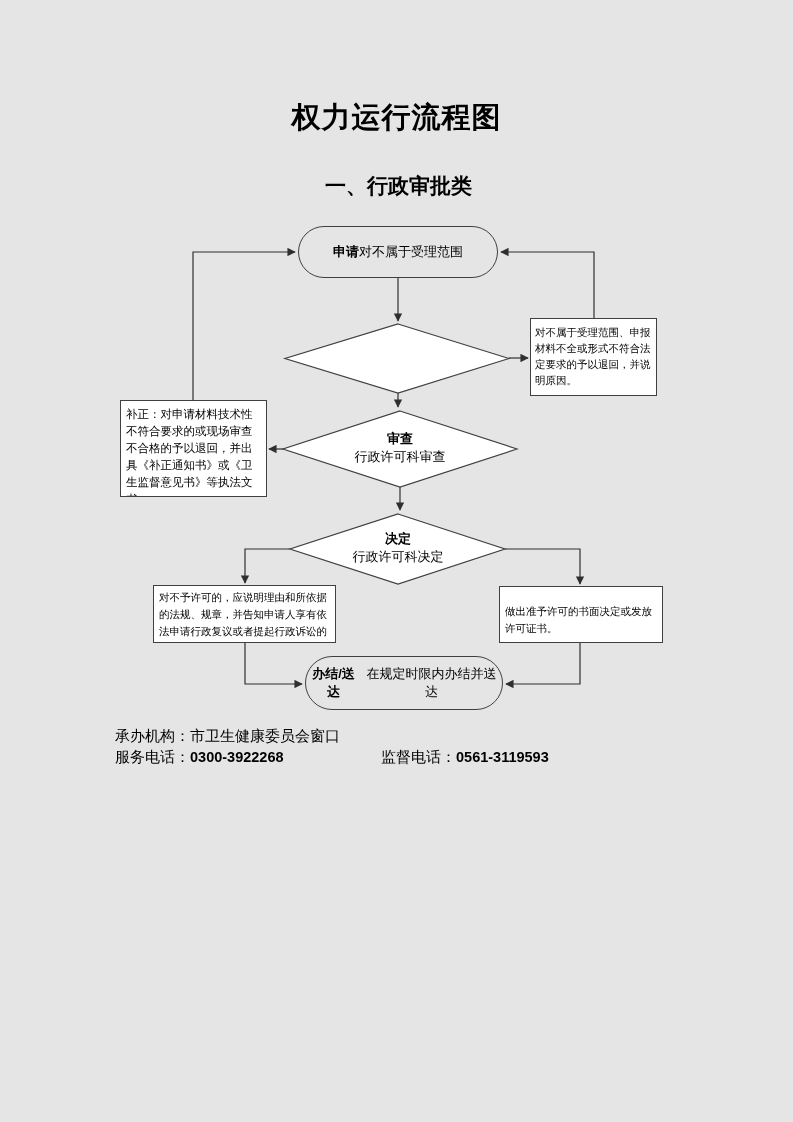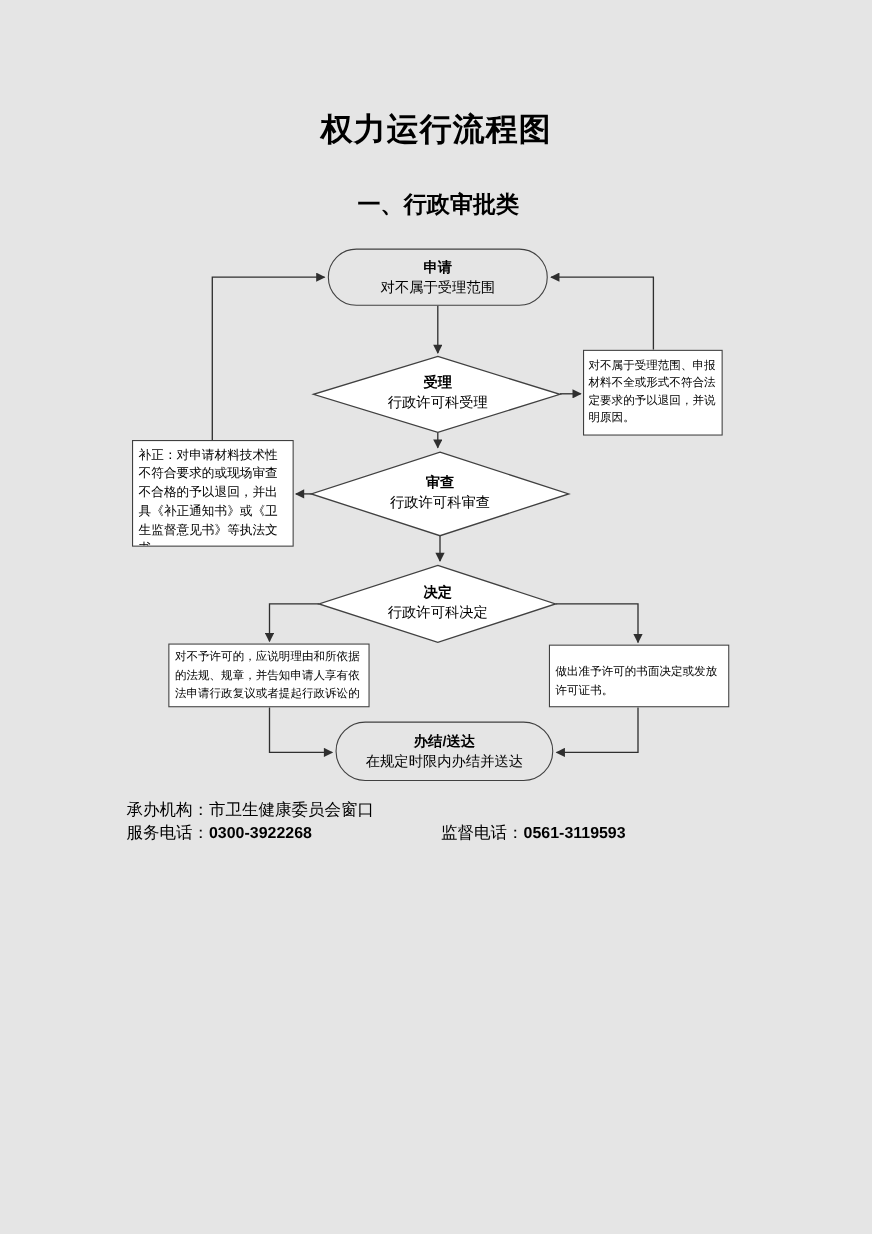--- a/index.html
+++ b/index.html
@@ -41,21 +41,21 @@
     left: 0; top: 0;
     width: 793px; height: 1122px;
     pointer-events: none;
   }
   .oval-node {
     position: absolute;
     border: 1.3px solid #404040;
     border-radius: 30px;
     box-sizing: border-box;
     display: flex;
-    flex-direction: column;
+    flex-direction: row;
     align-items: center;
     justify-content: center;
     font-size: 13px;
     line-height: 1.42;
     text-align: center;
   }
   .node-title { font-weight: bold; }
   .diamond-label {
     position: absolute;
     width: 160px;
@@ -120,24 +120,20 @@
       <polygon points="400,411 517,449 400,487 283,449"></polygon>
       <polygon points="398,514 505,549 398,584 290,549"></polygon>
     </g>
   </svg>
 
   <div class="oval-node" style="left:298px; top:226px; width:200px; height:52px;">
     <div class="node-title">申请</div>
     <div class="node-desc">对不属于受理范围</div>
   </div>
 
-  <div class="diamond-label" style="left:318px; top:339px;">
-    <div class="node-title">受理</div>
-    <div class="node-desc">行政许可科受理</div>
-  </div>
   <div class="diamond-label" style="left:318px; top:530px;">
     <div class="node-title">决定</div>
     <div class="node-desc">行政许可科决定</div>
   </div>
   <div class="diamond-label" style="left:320px; top:430px;">
     <div class="node-title">审查</div>
     <div class="node-desc">行政许可科审查</div>
   </div>
 
   <div class="note-box note-return" style="left:530px; top:318px; width:127px; height:78px;">对不属于受理范围、申报材料不全或形式不符合法定要求的予以退回，并说明原因。</div>
@@ -150,17 +146,17 @@
 
   <div class="oval-node" style="left:305px; top:656px; width:198px; height:54px;">
     <div class="node-title">办结/送达</div>
     <div class="node-desc">在规定时限内办结并送达</div>
   </div>
 
   <div class="footer-line" style="left:115px; top:727px;">承办机构：市卫生健康委员会窗口</div>
   <div class="footer-line" style="left:115px; top:748px;">
     <span>服务电话：</span><span class="phone-number">0300-3922268</span>
   </div>
-  <div class="footer-line" style="left:381px; top:748px;margin-left:20px;">
+  <div class="footer-line" style="left:381px; top:748px;">
     <span>监督电话：</span><span class="phone-number">0561-3119593</span>
   </div>
 
 </div>
 
 </body></html>

